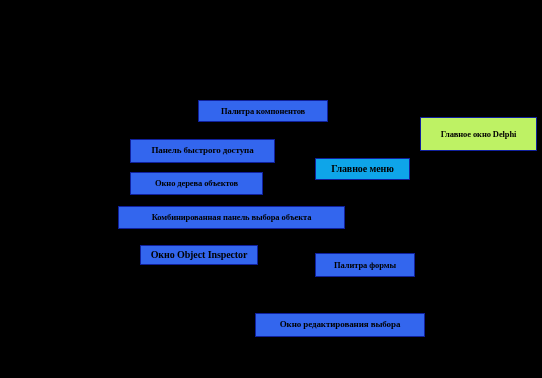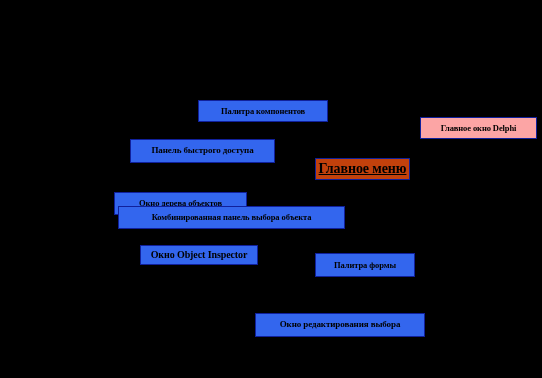--- a/index.html
+++ b/index.html
@@ -35,21 +35,21 @@
     white-space: nowrap;
     overflow: hidden;
     text-rendering: optimizeLegibility;
   }
 </style>
 </head>
 <body>
 
 <div id="canvas" style="width: 542px; height: 378px; background: rgb(0, 0, 0); border-radius: 19px;">
     <div class="callout" style="left: 198px; top: 100px; width: 130px; height: 22px; font-size: 8.5px; background: rgb(51, 102, 238); border-color: rgb(16, 32, 156); color: rgb(0, 0, 0);">Палитра компонентов</div>
-    <div class="callout" style="left: 420px; top: 117px; width: 117px; height: 22px; font-size: 8.5px; background: #fca5a5; border-color: rgb(16, 32, 156); color: rgb(0, 0, 0);">Главное окно Delphi</div>
+    <div class="callout" style="left: 420px; top: 117px; width: 117px; height: 34px; font-size: 8.5px; background: #bef264; border-color: rgb(16, 32, 156); color: rgb(0, 0, 0);">Главное окно Delphi</div>
     <div class="callout" style="left: 130px; top: 139px; width: 145px; height: 24px; font-size: 9px; background: rgb(51, 102, 238); border-color: rgb(16, 32, 156); color: rgb(0, 0, 0);">Панель быстрого доступа</div>
-    <div class="callout" style="left: 315px; top: 158px; width: 95px; height: 22px; font-size: 14px; background: #c2410c; border-color: rgb(16, 32, 156); color: rgb(0, 0, 0); text-decoration: underline;">Главное меню</div>
-    <div class="callout" style="left: 114px; top: 172px; width: 133px; height: 23px; font-size: 8.5px; background: rgb(51, 102, 238); border-color: rgb(16, 32, 156); color: rgb(0, 0, 0); margin-top: 20px;">Окно дерева объектов</div>
+    <div class="callout" style="left: 315px; top: 158px; width: 95px; height: 22px; font-size: 10px; background: #0ea5e9; border-color: rgb(16, 32, 156); color: rgb(0, 0, 0);">Главное меню</div>
+    <div class="callout" style="left: 130px; top: 172px; width: 133px; height: 23px; font-size: 8.5px; background: rgb(51, 102, 238); border-color: rgb(16, 32, 156); color: rgb(0, 0, 0);">Окно дерева объектов</div>
     <div class="callout" style="left: 118px; top: 206px; width: 227px; height: 23px; font-size: 8.5px; background: rgb(51, 102, 238); border-color: rgb(16, 32, 156); color: rgb(0, 0, 0);">Комбинированная панель выбора объекта</div>
     <div class="callout" style="left: 140px; top: 245px; width: 118px; height: 20px; font-size: 10px; background: rgb(51, 102, 238); border-color: rgb(16, 32, 156); color: rgb(0, 0, 0);">Окно Object Inspector</div>
     <div class="callout" style="left: 315px; top: 253px; width: 100px; height: 24px; font-size: 8.5px; background: rgb(51, 102, 238); border-color: rgb(16, 32, 156); color: rgb(0, 0, 0);">Палитра формы</div>
     <div class="callout" style="left: 255px; top: 313px; width: 170px; height: 24px; font-size: 9px; background: rgb(51, 102, 238); border-color: rgb(16, 32, 156); color: rgb(0, 0, 0);">Окно редактирования выбора</div>
   </div>
 
 </body></html>

